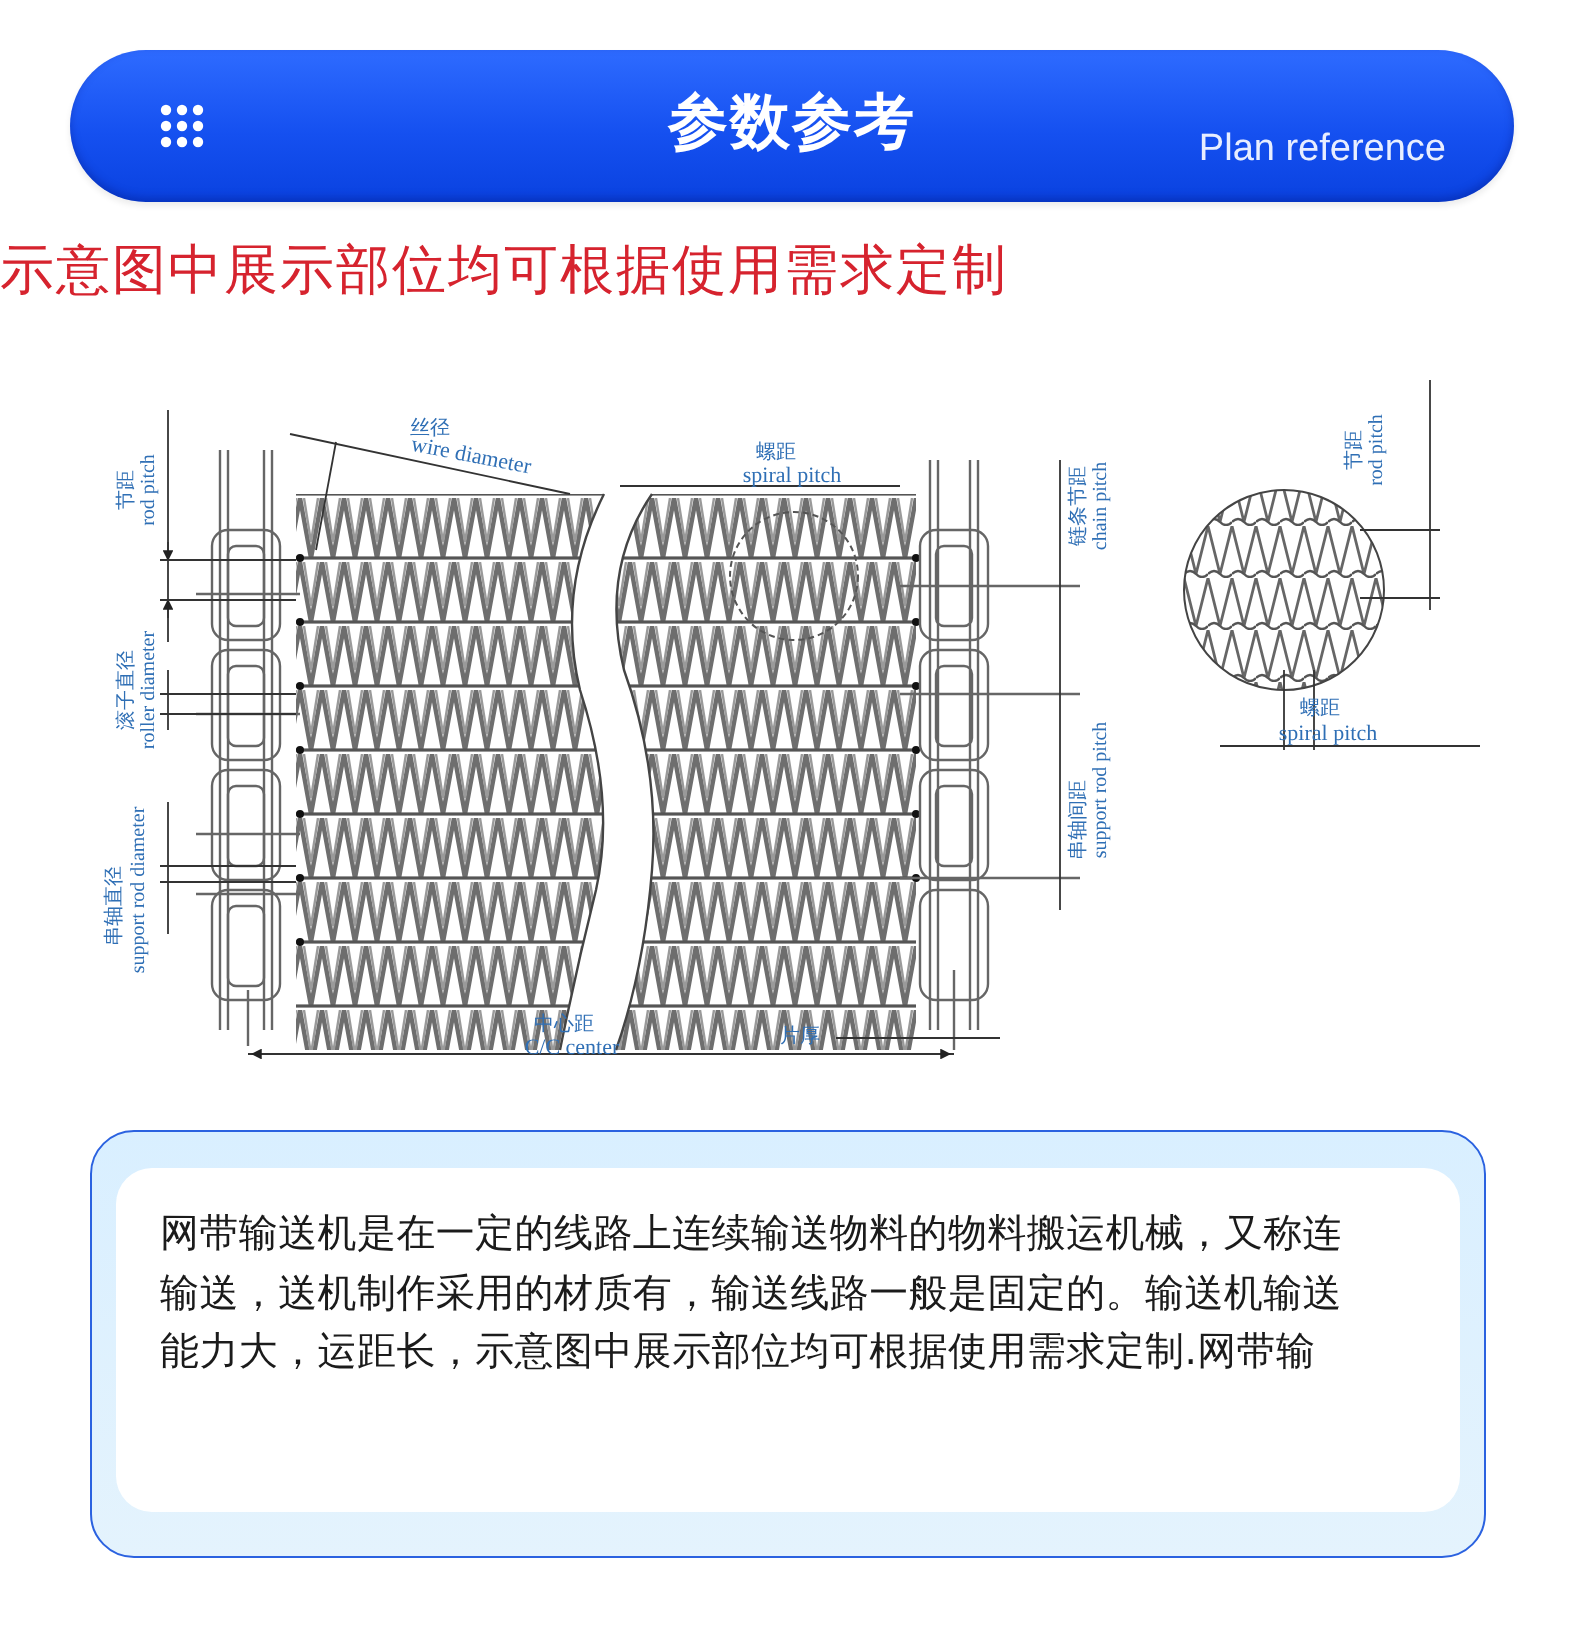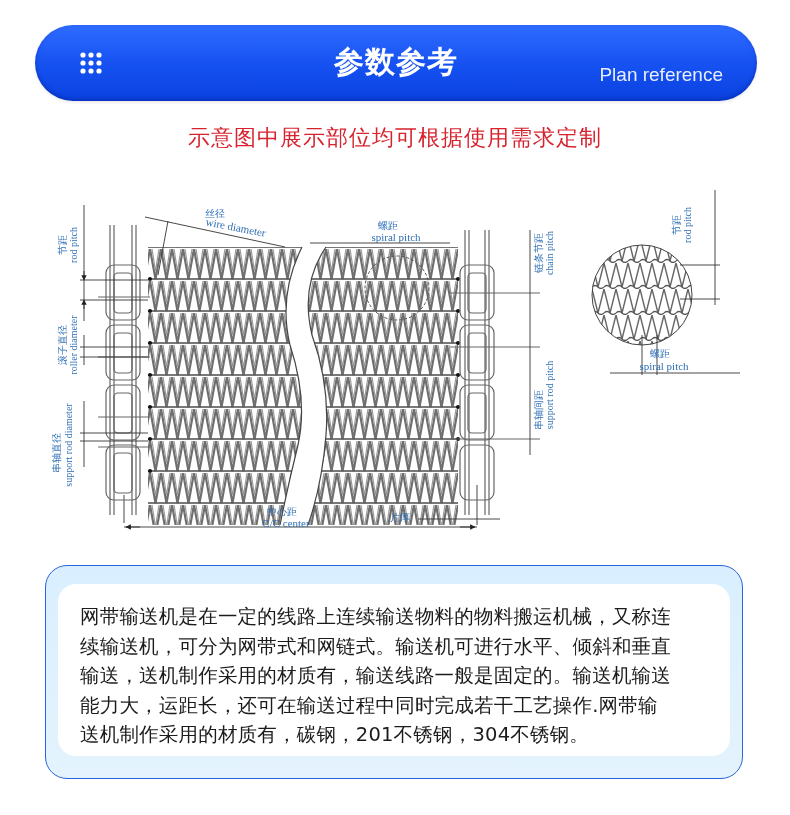--- a/index.html
+++ b/index.html
@@ -17,22 +17,22 @@
     .header .title {
       position: absolute; left: 0; right: 0; top: 17px; text-align: center;
       color: #ffffff; font-size: 30px; font-weight: bold; letter-spacing: 1px;
       line-height: 40px;
     }
     .header .subtitle {
       position: absolute; right: 34px; top: 27px; color: #e8eeff;
       font-family: "Liberation Sans", sans-serif; font-size: 19px; line-height: 22px; margin-top: 12px;
     }
     .caption {
-      position: absolute; left: 0; right: 0; top: 120px; text-align: center;
-      color: #d6232e; font-size: 22px; line-height: 36px; letter-spacing: 1px;
+      position: absolute; left: 0; right: 0; top: 120px; text-align: left;
+      color: #d6232e; font-size: 27px; line-height: 36px; letter-spacing: 1px; font-family: Liberation Mono, monospace;
     }
     .diagram { position: absolute; left: 40px; top: 185px; width: 720px; height: 360px; }
     .lbl { font-family: "Liberation Serif", serif; fill: #2f6fb5; }
     .info {
       position: absolute; left: 45px; top: 565px; width: 698px; height: 214px;
       border: 1.5px solid #2b62e0; border-radius: 22px;
       background: linear-gradient(180deg, #d9efff 0%, #e4f3fd 100%);
       box-sizing: border-box;
       padding-left: 28px;
     }
@@ -221,19 +221,17 @@
     <text class="lbl" transform="translate(651,40) rotate(-90)" text-anchor="middle" font-size="10">rod pitch</text>
     <text class="lbl" x="620" y="172" text-anchor="middle" font-size="10">螺距</text>
     <text class="lbl" x="624" y="185" text-anchor="middle" font-size="11">spiral pitch</text>
   </g>
 </svg>
 
 <div class="info">
   <div class="card">
     <div class="text">
       <div>网带输送机是在一定的线路上连续输送物料的物料搬运机械，又称连</div>
-      <div>续输送机，可分为网带式和网链式。输送机可进行水平、倾斜和垂直</div>
       <div>输送，送机制作采用的材质有，输送线路一般是固定的。输送机输送</div>
-      <div>能力大，运距长，还可在输送过程中同时完成若干工艺操作.网带输</div>
-      <div>送机制作采用的材质有，碳钢，201不锈钢，304不锈钢。</div>
+      <div>能力大，运距长，示意图中展示部位均可根据使用需求定制.网带输</div>
     </div>
   </div>
 </div>
 
 </body></html>

